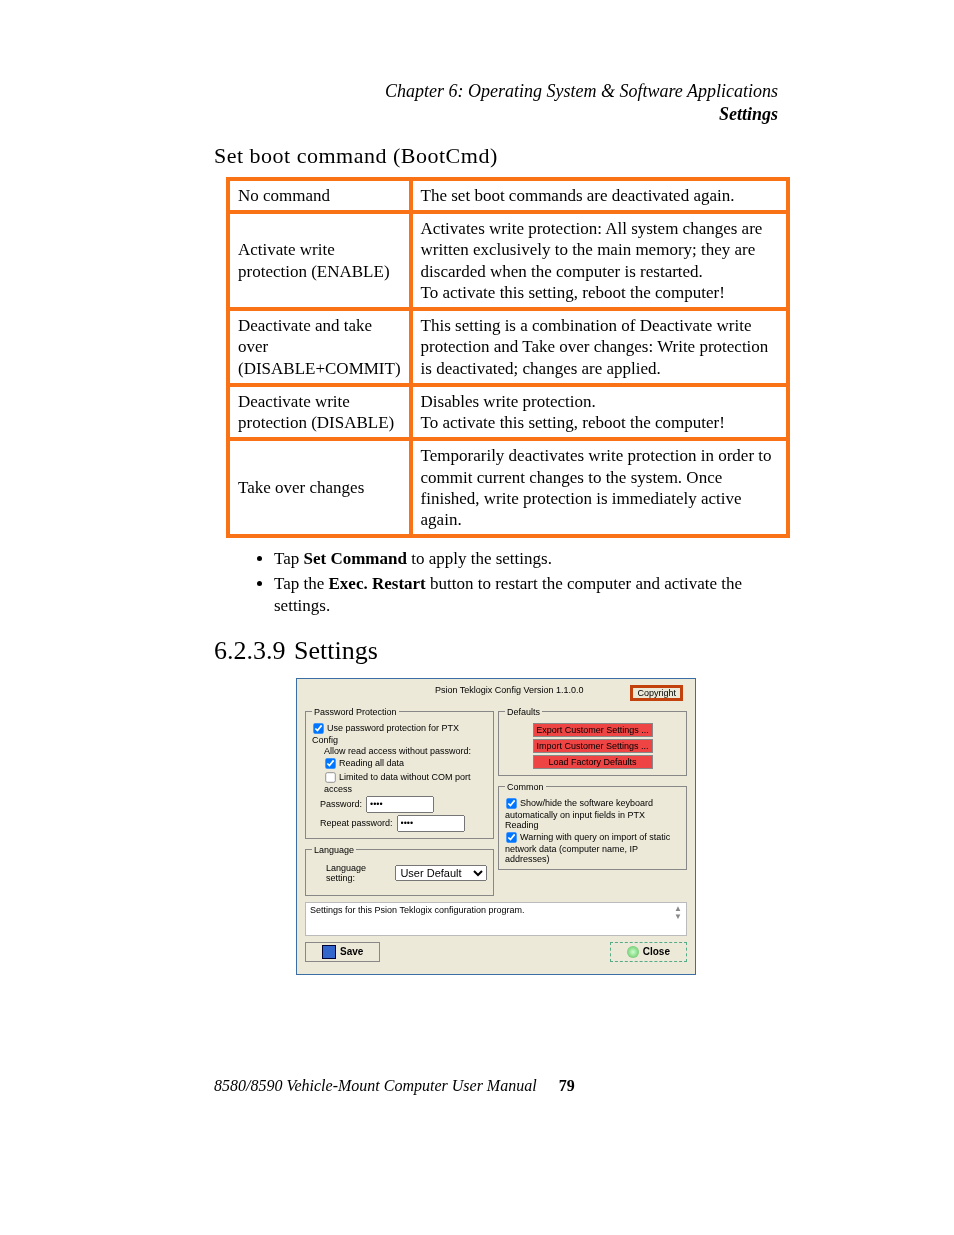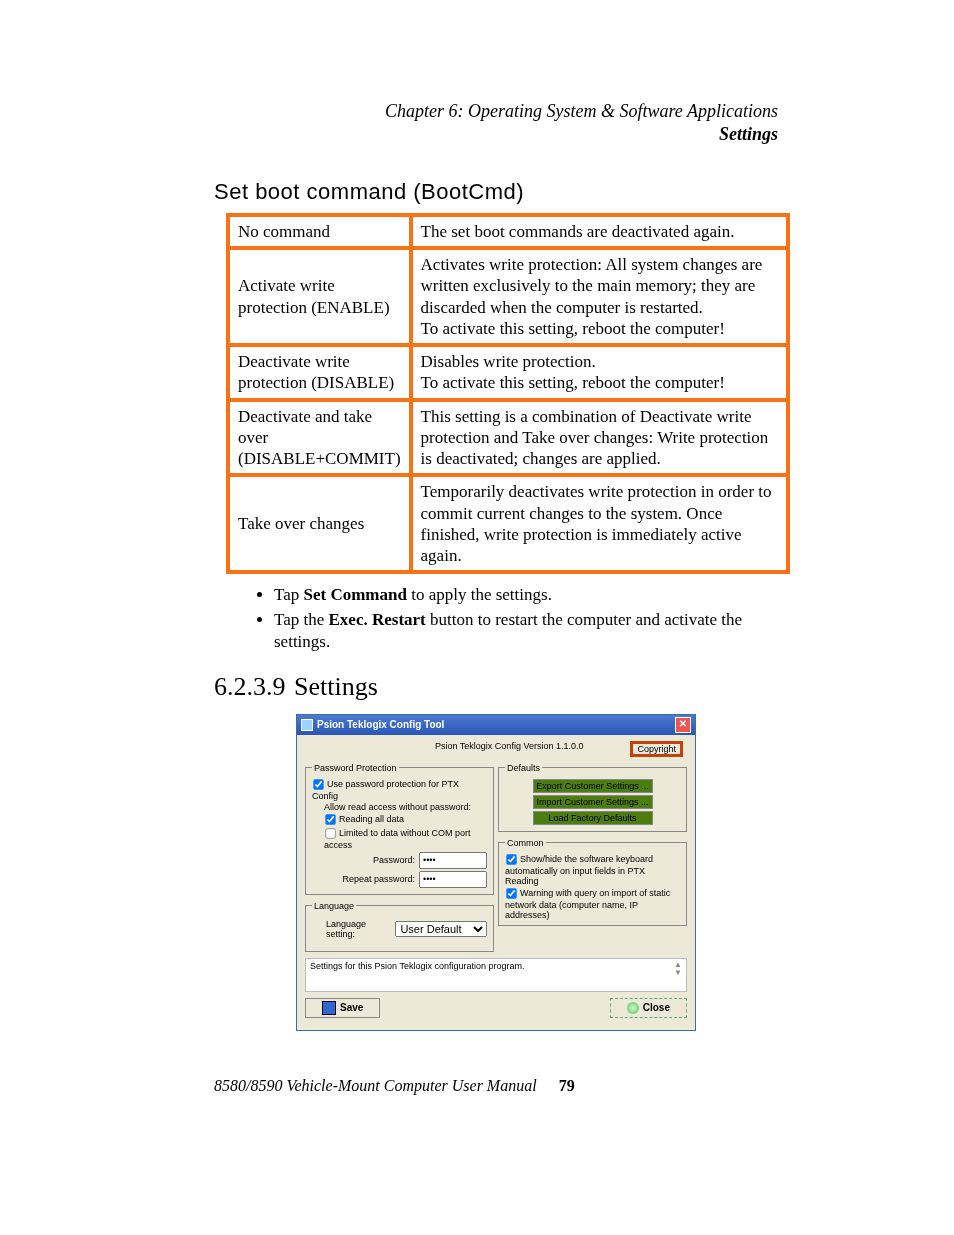--- a/index.html
+++ b/index.html
@@ -6,37 +6,37 @@
     margin: 0;
     background: #fff;
     font-family: "Times New Roman", Times, serif;
     color: #000;
   }
   .page {
     width: 954px;
     height: 1235px;
     position: relative;
     box-sizing: border-box;
-    padding: 100px 176px 0 214px;
+    padding: 80px 176px 0 214px;
   }
   .running-head {
     text-align: right;
     font-style: italic;
     font-size: 18px;
     line-height: 1.3;
   }
   .running-head .sub {
     font-weight: bold;
   }
   .h-sub {
-    font-family: Liberation Sans, sans-serif;
+    font-family: Liberation Serif, serif;
     font-stretch: condensed;
     letter-spacing: 0.5px;
     font-size: 22px;
-    margin-top: 32px;
+    margin-top: 16px;
     margin-bottom: 8px;
   }
   table.cmd {
     border-collapse: collapse;
     width: 100%;
     font-size: 17px;
     margin-left: 12px;
   }
   table.cmd td {
     border: 4px solid #f97316;
@@ -92,24 +92,24 @@
   .dlg .body { padding: 6px 8px 8px 8px; }
   .dlg .verrow { display:flex; justify-content:space-between; padding:0 4px 6px 130px; font-size:9px;}
   .dlg .verrow button { font-family:inherit; font-size:9px; padding:0 4px; background:#ece9d8; border:3px solid #c2410c; }
   .dlg .cols { display:flex; gap:4px; }
   .dlg fieldset { border:1px solid #888; padding:4px 6px; margin:0 0 6px 0;}
   .dlg legend { font-size:9px; padding:0 2px; }
   .dlg .col { flex:1; }
   .dlg label { display:block; margin:1px 0;}
   .dlg input[type=checkbox]{ transform:scale(0.8); vertical-align:middle; margin:0 2px 0 0;}
   .dlg .indent { margin-left:12px;}
-  .dlg .pwrow { display:flex; align-items:center; justify-content:flex-end; margin:2px 0;}
+  .dlg .pwrow { display:flex; align-items:center; margin:2px 8px;}
   .dlg .pwrow span { margin-right:4px;}
   .dlg .pwrow input { width:60px; font-size:9px; height:11px;}
-  .dlg .btn { width: 120px; font-size:9px; padding:1px 0; margin:2px auto; display:block; background:#4d7c0f; border:1px solid #888;}
+  .dlg .btn { width: 120px; font-size:9px; padding:1px 0; margin:2px auto; display:block; background:#ef4444; border:1px solid #888;}
   .dlg select { font-size:11px; width:100px;}
   .dlg .desc { border:1px solid #bbb; background:#fff; padding:2px 4px; height:28px; display:flex; justify-content:space-between; align-items:flex-start;}
   .dlg .desc .arrows { display:flex; flex-direction:column; color:#888; font-size:8px; line-height:8px;}
   .dlg .btnrow { display:flex; justify-content:space-between; gap:30px; padding:6px 0 4px 0;}
   .dlg .bigbtn { display:flex; align-items:center; gap:4px; padding:2px 16px; background:#ece9d8; border:1px solid #888; font-weight:bold; font-size:10px;}
   .dlg .bigbtn.close { border:1px dashed #5a8; }
   .dlg .ic { width:12px;height:12px; display:inline-block;}
   .dlg .ic.save { background:#36c; border:1px solid #003;}
   .dlg .ic.close { background:radial-gradient(#cfc,#5b5); border-radius:50%;}
 
@@ -136,27 +136,27 @@
         <tr>
       <td class="k">No command</td>
       <td>The set boot commands are deactivated again.</td>
     </tr>
     <tr>
       <td class="k">Activate write protection (ENABLE)</td>
       <td style="white-space:pre-line">Activates write protection: All system changes are written exclusively to the main memory; they are discarded when the computer is restarted.
 To activate this setting, reboot the computer!</td>
     </tr>
     <tr>
+      <td class="k">Deactivate and take over (DISABLE+COMMIT)</td>
+      <td>This setting is a combination of Deactivate write protection and Take over changes: Write protection is deactivated; changes are applied.</td>
+    </tr>
+    <tr>
       <td class="k">Deactivate write protection (DISABLE)</td>
       <td style="white-space:pre-line">Disables write protection.
 To activate this setting, reboot the computer!</td>
-    </tr>
-    <tr>
-      <td class="k">Deactivate and take over (DISABLE+COMMIT)</td>
-      <td>This setting is a combination of Deactivate write protection and Take over changes: Write protection is deactivated; changes are applied.</td>
     </tr>
     <tr>
       <td class="k">Take over changes</td>
       <td>Temporarily deactivates write protection in order to commit current changes to the system. Once finished, write protection is immediately active again.</td>
     </tr>
   </tbody>
     </table>
 
   <ul class="bul">
     <li>
@@ -166,27 +166,20 @@
       <span>Tap the </span><b>Exec. Restart</b><span> button to restart the computer and activate the settings.</span>
     </li>
   </ul>
 
   <div class="sec-head">
     <span class="num">6.2.3.9</span><span>Settings</span>
   </div>
 
   <div class="dlg-wrap">
     <div class="dlg">
-      <div class="titlebar">
-        <span class="left">
-          <span class="icon"></span>
-          <span>Psion Teklogix Config Tool</span>
-        </span>
-        <span class="closebtn">✕</span>
-      </div>
       <div class="body">
         <div class="verrow">
           <span>Psion Teklogix Config Version 1.1.0.0</span>
           <button>Copyright</button>
         </div>
         <div class="cols">
           <div class="col">
             <fieldset>
               <legend>Password Protection</legend>
               <label><input type="checkbox" checked="" style=""><span>Use password protection for PTX Config</span></label>

